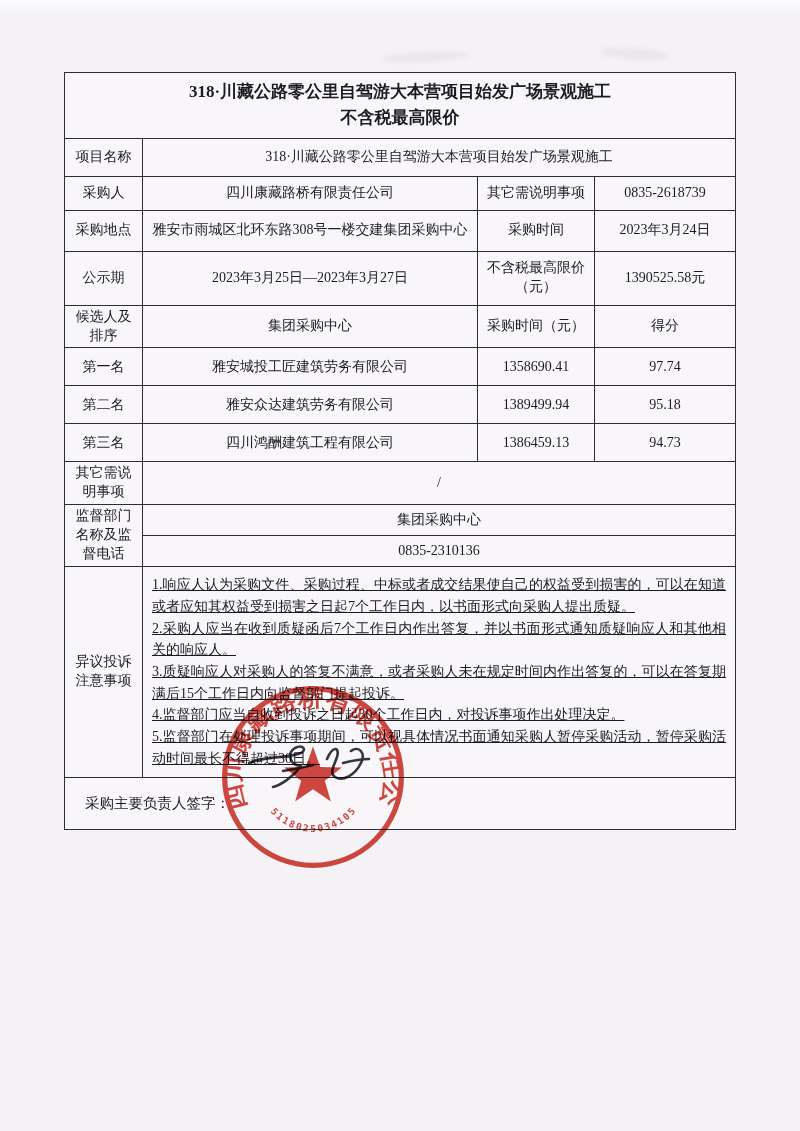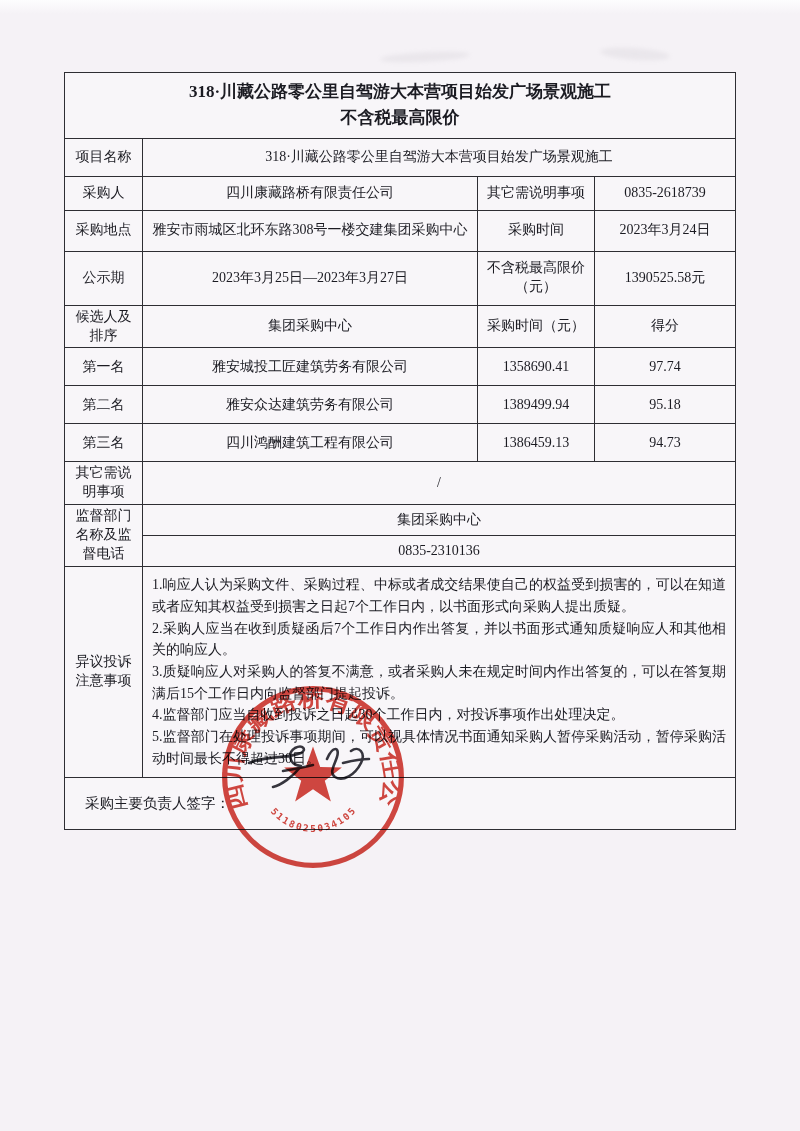--- a/index.html
+++ b/index.html
@@ -39,21 +39,21 @@
   tr.r-location{height:41px;}
   tr.r-publicity{height:54px;margin-top:39px;}
   tr.r-chead{height:40px;margin-top:40px;}
   tr.r-cand{height:38px;}
   tr.r-other{height:39px;}
   tr.r-sup{height:23px;}
   tr.r-objection{height:211px;}
   tr.r-sign{height:52px;}
   td.sup-cell{padding:0 6px;}
   td.objection-body{
-    text-align:justify;vertical-align:middle;padding:6px 9px;
+    text-align:justify;vertical-align:middle;padding:6px 9px;text-decoration:underline;
   }
   .obj-item{margin:0;text-align:justify;line-height:1.55;}
   td.sign-cell{text-align:left;padding-left:20px;font-size:14.5px;vertical-align:middle;}
 
   .stamp{
     position:absolute;left:218px;top:682px;width:190px;height:190px;
     z-index:2;opacity:.9;mix-blend-mode:multiply;
   }
   .signature{
     position:absolute;left:243px;top:733px;width:150px;height:72px;

